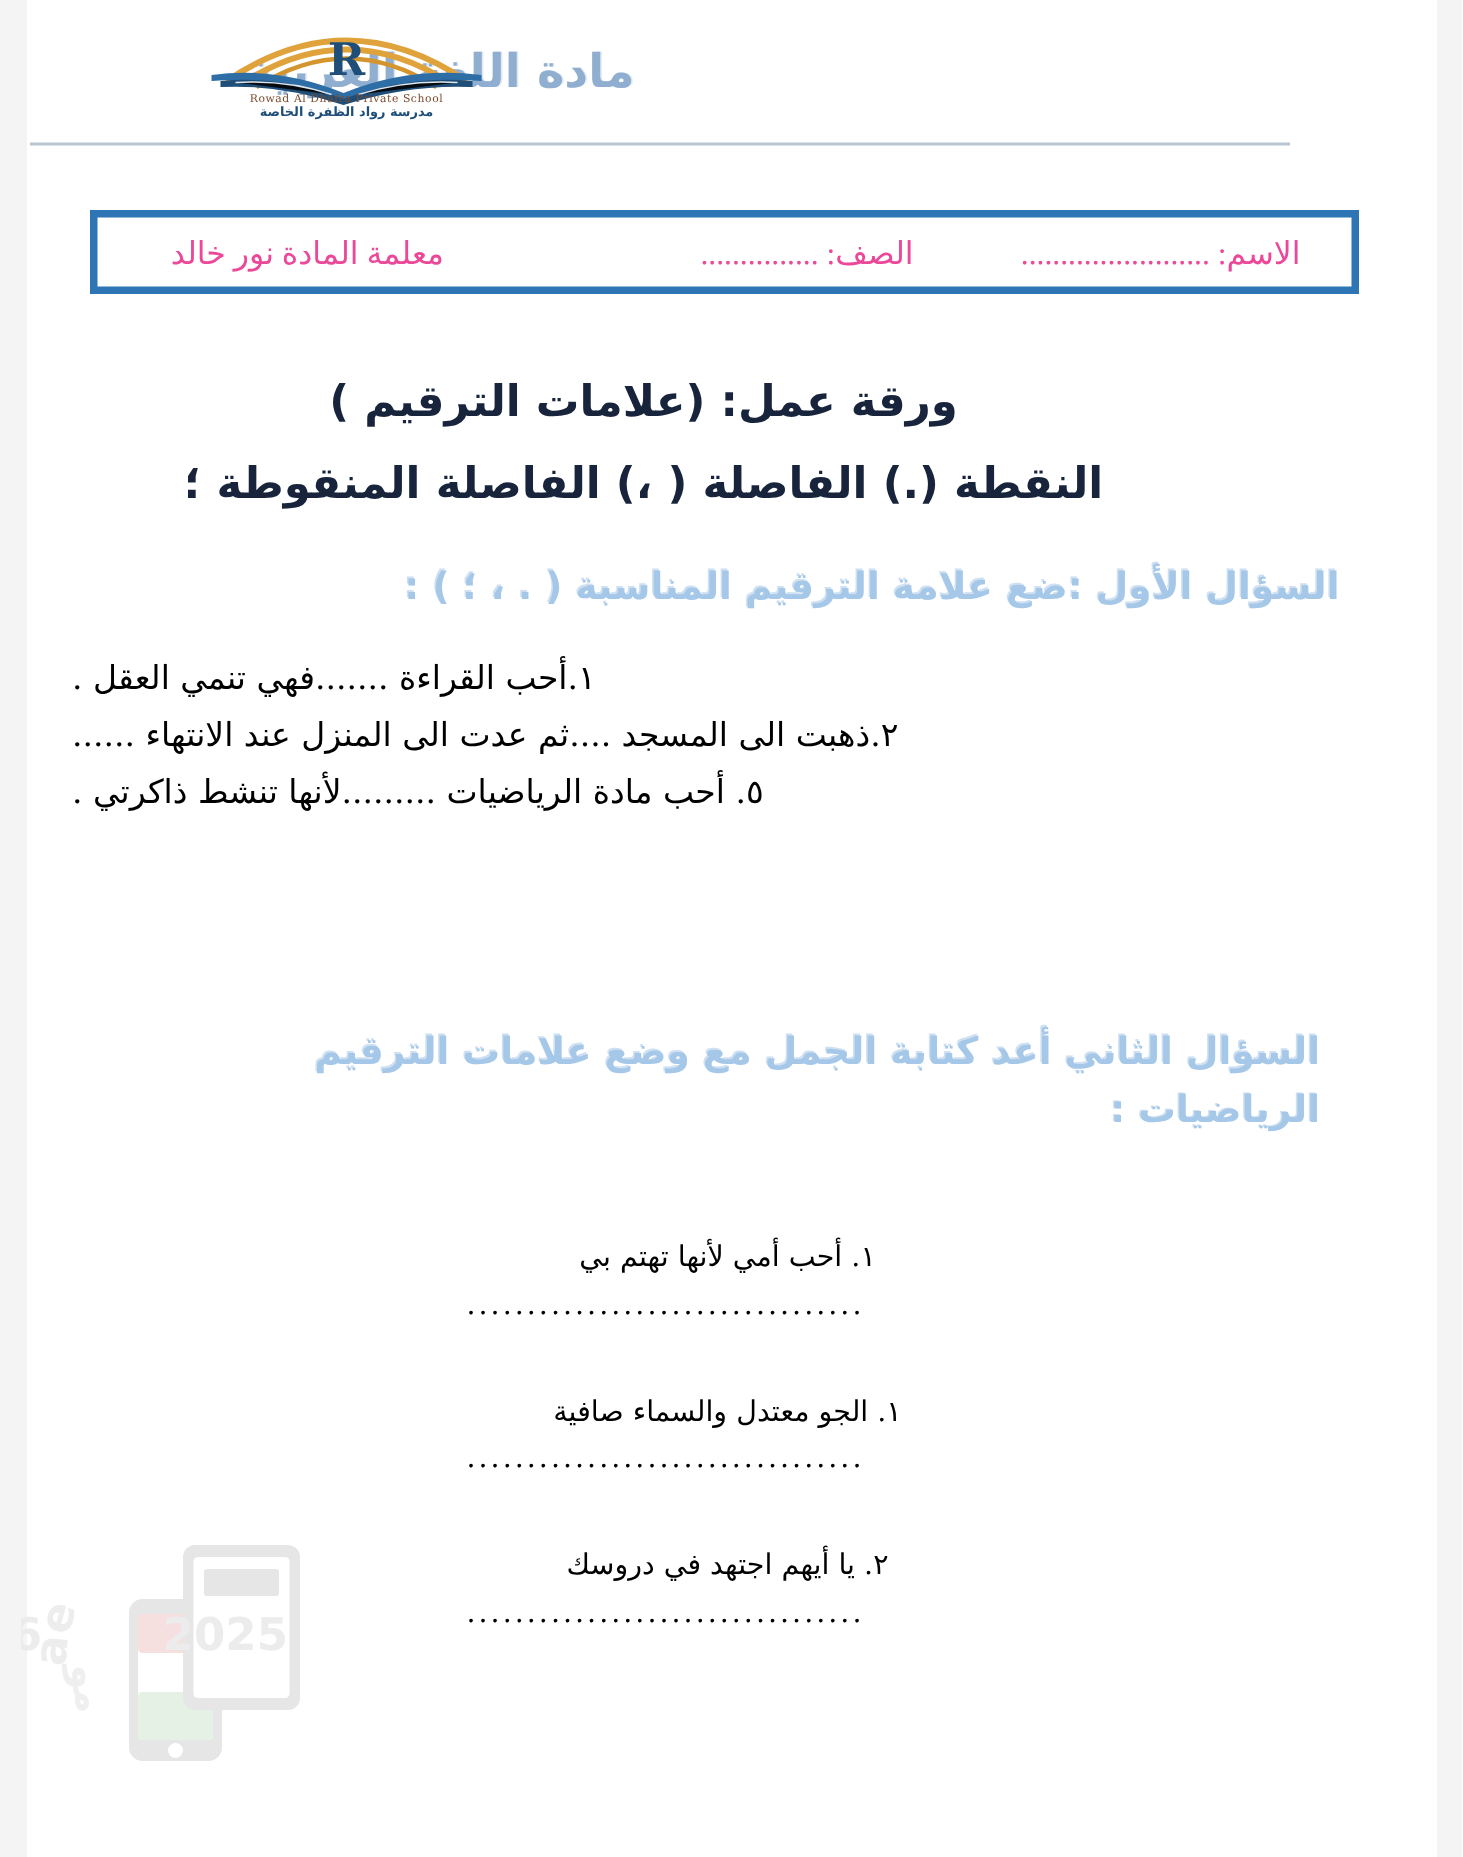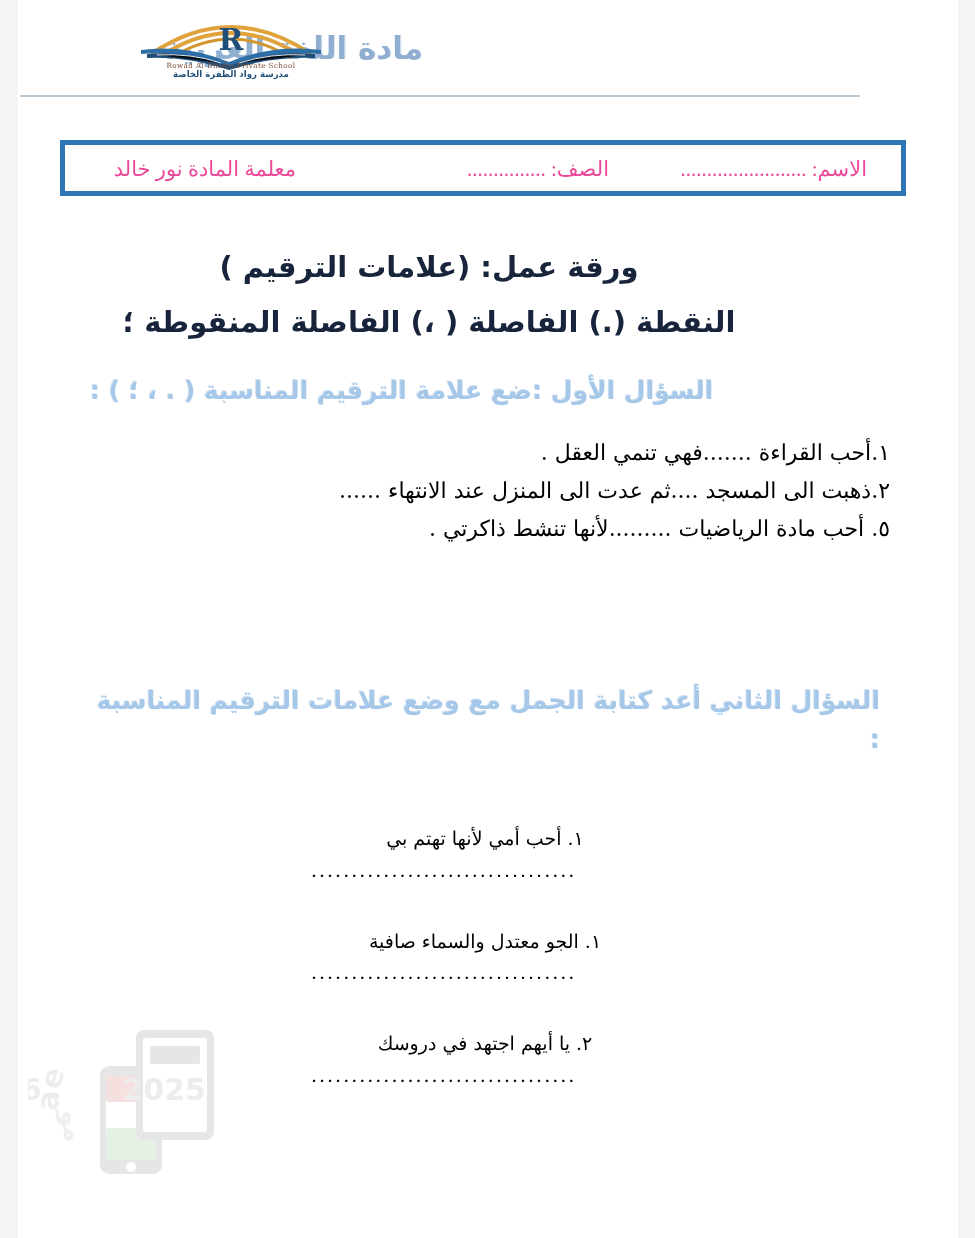--- a/index.html
+++ b/index.html
@@ -121,39 +121,39 @@
     direction: rtl;
     text-align: right;
     font-size: 25px;
     font-weight: bold;
     color: #a5c7e8;
     line-height: 1.55;
     text-shadow: 1px 1px 0 #ffffff, -1px -1px 0 #cfe0f2;
   }
   .q1-heading {
     top: 372px;
-    right: 95px;
+    right: 82px;
     width: 790px;
-    text-align: left;
+    text-align: right;
   }
   .q2-heading {
     top: 682px;
     right: 95px;
     width: 790px;
     text-align: right;
   }
 
   
   .q1-list {
     position: absolute;
     top: 434px;
-    right: 85px;
+    right: 107px;
     width: 820px;
     direction: rtl;
-    text-align: right;
+    text-align: left;
   }
   .q1-item {
     font-size: 22px;
     color: #000000;
     line-height: 1.72;
     white-space: nowrap;
     font-family: "DejaVu Serif", "Liberation Serif", serif;
   }
 
   
@@ -191,21 +191,21 @@
     white-space: nowrap;
     font-family: "DejaVu Serif", "Liberation Serif", serif;
     direction: ltr;
     text-align: left;
     margin-right: 18px;
   }
 
   
   .watermark {
     position: absolute;
-    left: 28px;
+    left: 14px;
     bottom: 10px;
     width: 270px;
     height: 250px;
     opacity: 0.9;
     pointer-events: none;
   }
   .watermark svg { display: block; }
 </style>
 </head>
 <body>
@@ -263,21 +263,21 @@
   </div>
 
   <div class="q-heading q1-heading">السؤال الأول :ضع علامة الترقيم المناسبة ( . ، ؛ ) :</div>
 
   <div class="q1-list">
     <div class="q1-item">١.أحب القراءة .......فهي تنمي العقل .</div>
     <div class="q1-item">٢.ذهبت الى المسجد ....ثم عدت الى المنزل عند الانتهاء ......</div>
     <div class="q1-item">٥. أحب مادة الرياضيات .........لأنها تنشط ذاكرتي .</div>
   </div>
 
-  <div class="q-heading q2-heading">السؤال الثاني أعد كتابة الجمل مع وضع علامات الترقيم المناسبة :</div>
+  <div class="q-heading q2-heading">السؤال الثاني أعد كتابة الجمل مع وضع علامات الترقيم الرياضيات :</div>
 
   <div class="q2-list">
 
     <div class="q2-sentence">١. أحب أمي لأنها تهتم بي</div>
     <div class="q2-answer">
       <span class="dots">.................................</span>
     </div>
 
     <div class="q2-sentence">١. الجو معتدل والسماء صافية</div>
     <div class="q2-answer">

